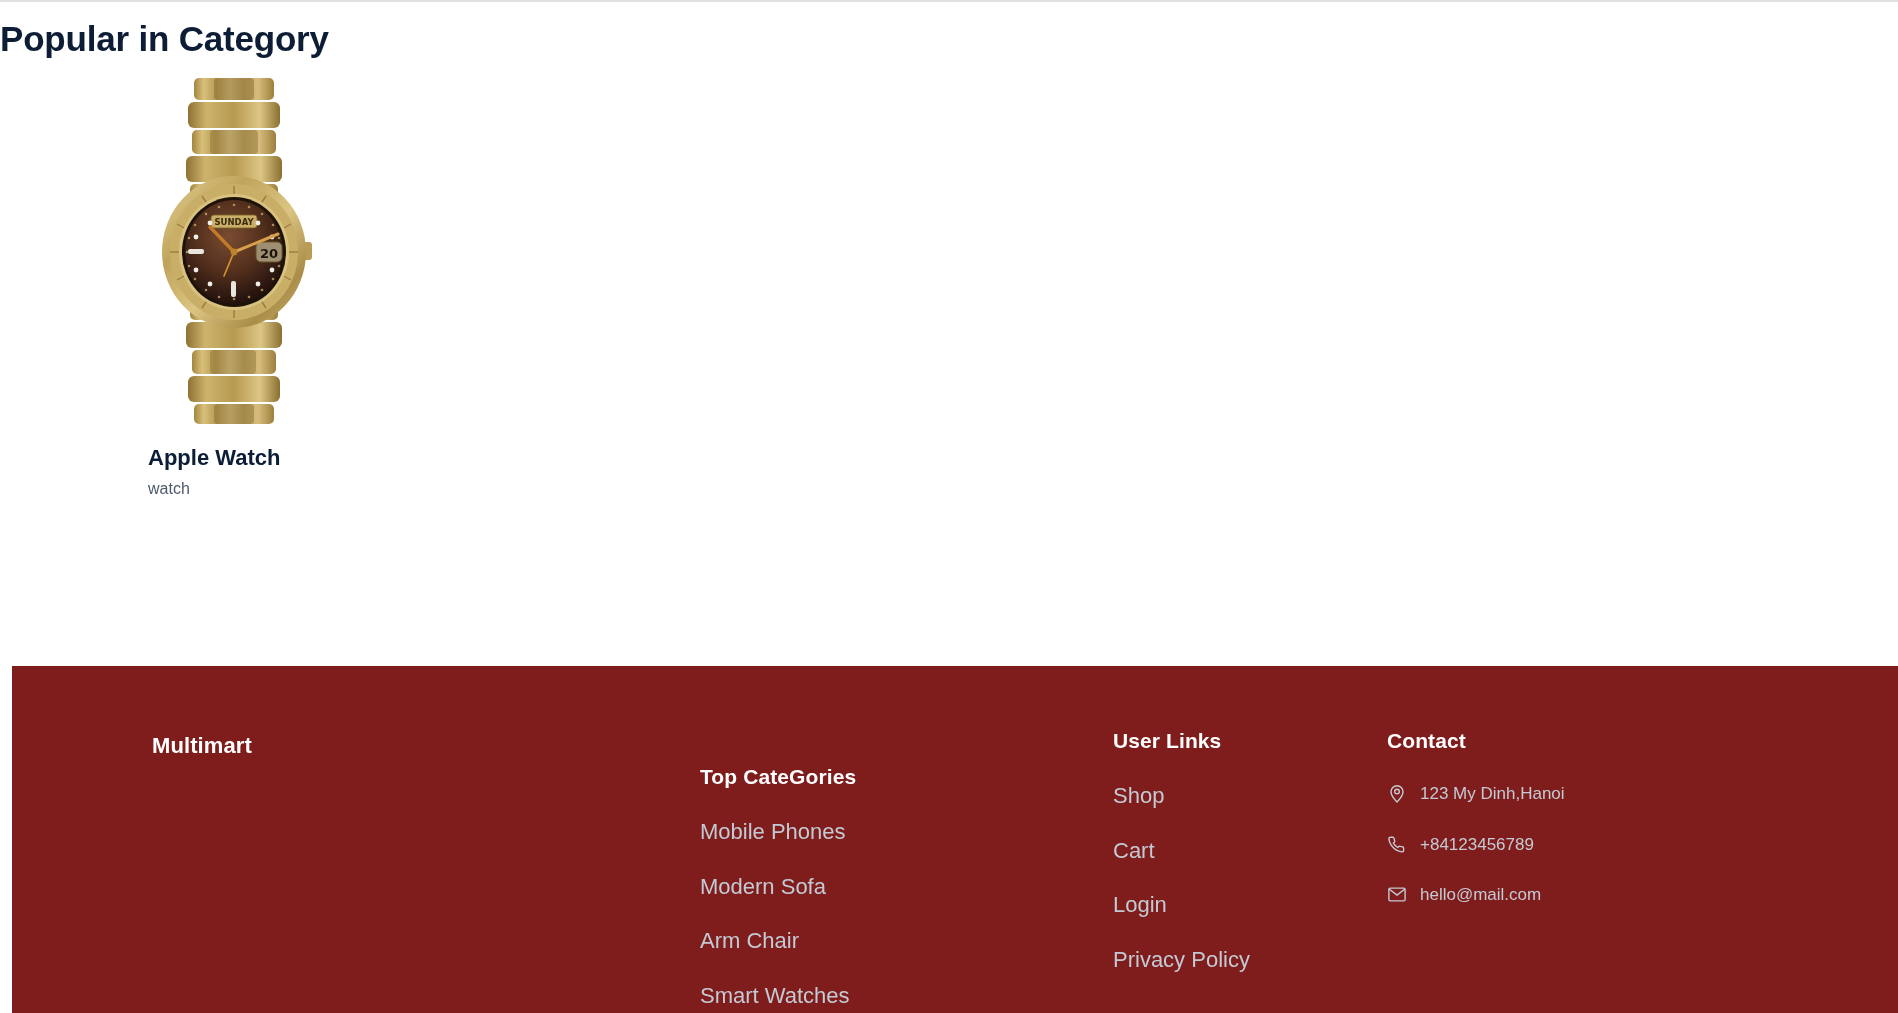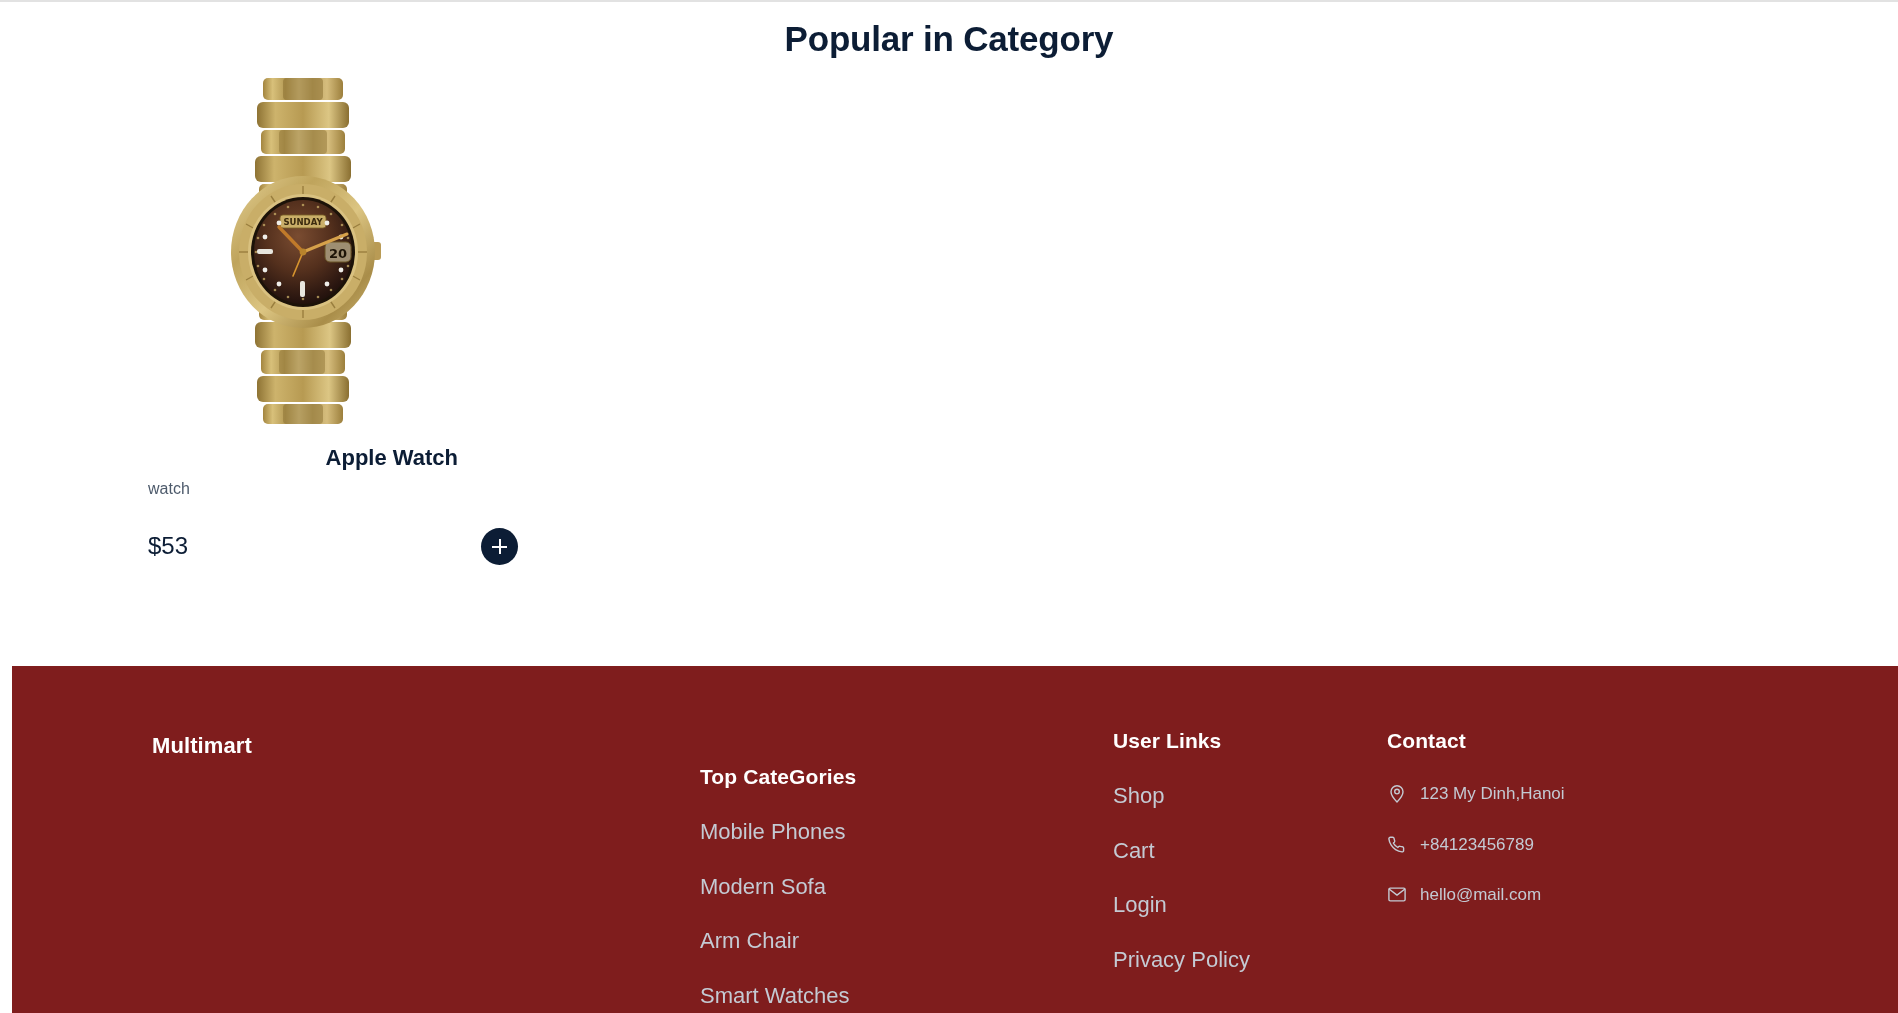--- a/index.html
+++ b/index.html
@@ -37,21 +37,20 @@
   .popular-section {
     position: absolute;
     top: 2px; left: 0;
     width: 1898px;
     height: 664px;
     background: #ffffff;
   }
 
   .section-title {
     width: 1898px;
-    text-align: center;
     font-size: 35px;
     font-weight: 700;
     letter-spacing: -0.2px;
     color: #0c1d35;
     padding-top: 16px;
     line-height: 1.2;
   }
 
   .product-grid {
     position: absolute;
@@ -67,38 +66,37 @@
   .product-card {
     width: 310px;
     position: relative;
   }
 
   .product-image-wrap {
     width: 310px;
     height: 352px;
     display: flex;
     align-items: center;
-    justify-content: center;
+    justify-content: flex-start;
     overflow: hidden;
   }
 
   
   .watch {
     width: 172px;
     height: 352px;
     position: relative;
   }
 
   .product-name {
     margin-top: 18px;
     font-size: 22px;
     font-weight: 700;
     color: #0c1d35;
     line-height: 1.3;
-    text-align: right;
   }
 
   .product-category {
     margin-top: 6px;
     font-size: 16px;
     font-weight: 400;
     color: #4d5a6b;
     line-height: 1.3;
   }
 
@@ -383,26 +381,20 @@
               <line x1="86" y1="178" x2="76" y2="202" stroke="#d8952f" stroke-width="1.6" stroke-linecap="round"></line>
               <circle cx="86" cy="178" r="3.4" fill="#b8832c"></circle>
             </svg>
           </div>
         </div>
 
         <div class="product-name">Apple Watch</div>
 
         <div class="product-category">watch</div>
 
-        <div class="product-footer">
-          <span class="product-price">$53</span>
-          <button class="add-button">
-            <span class="plus"></span>
-          </button>
-        </div>
 
       </div>
 
     </div>
   </section>
 
   <footer class="site-footer">
     <div class="footer-inner">
 
       <div class="footer-col brand">

